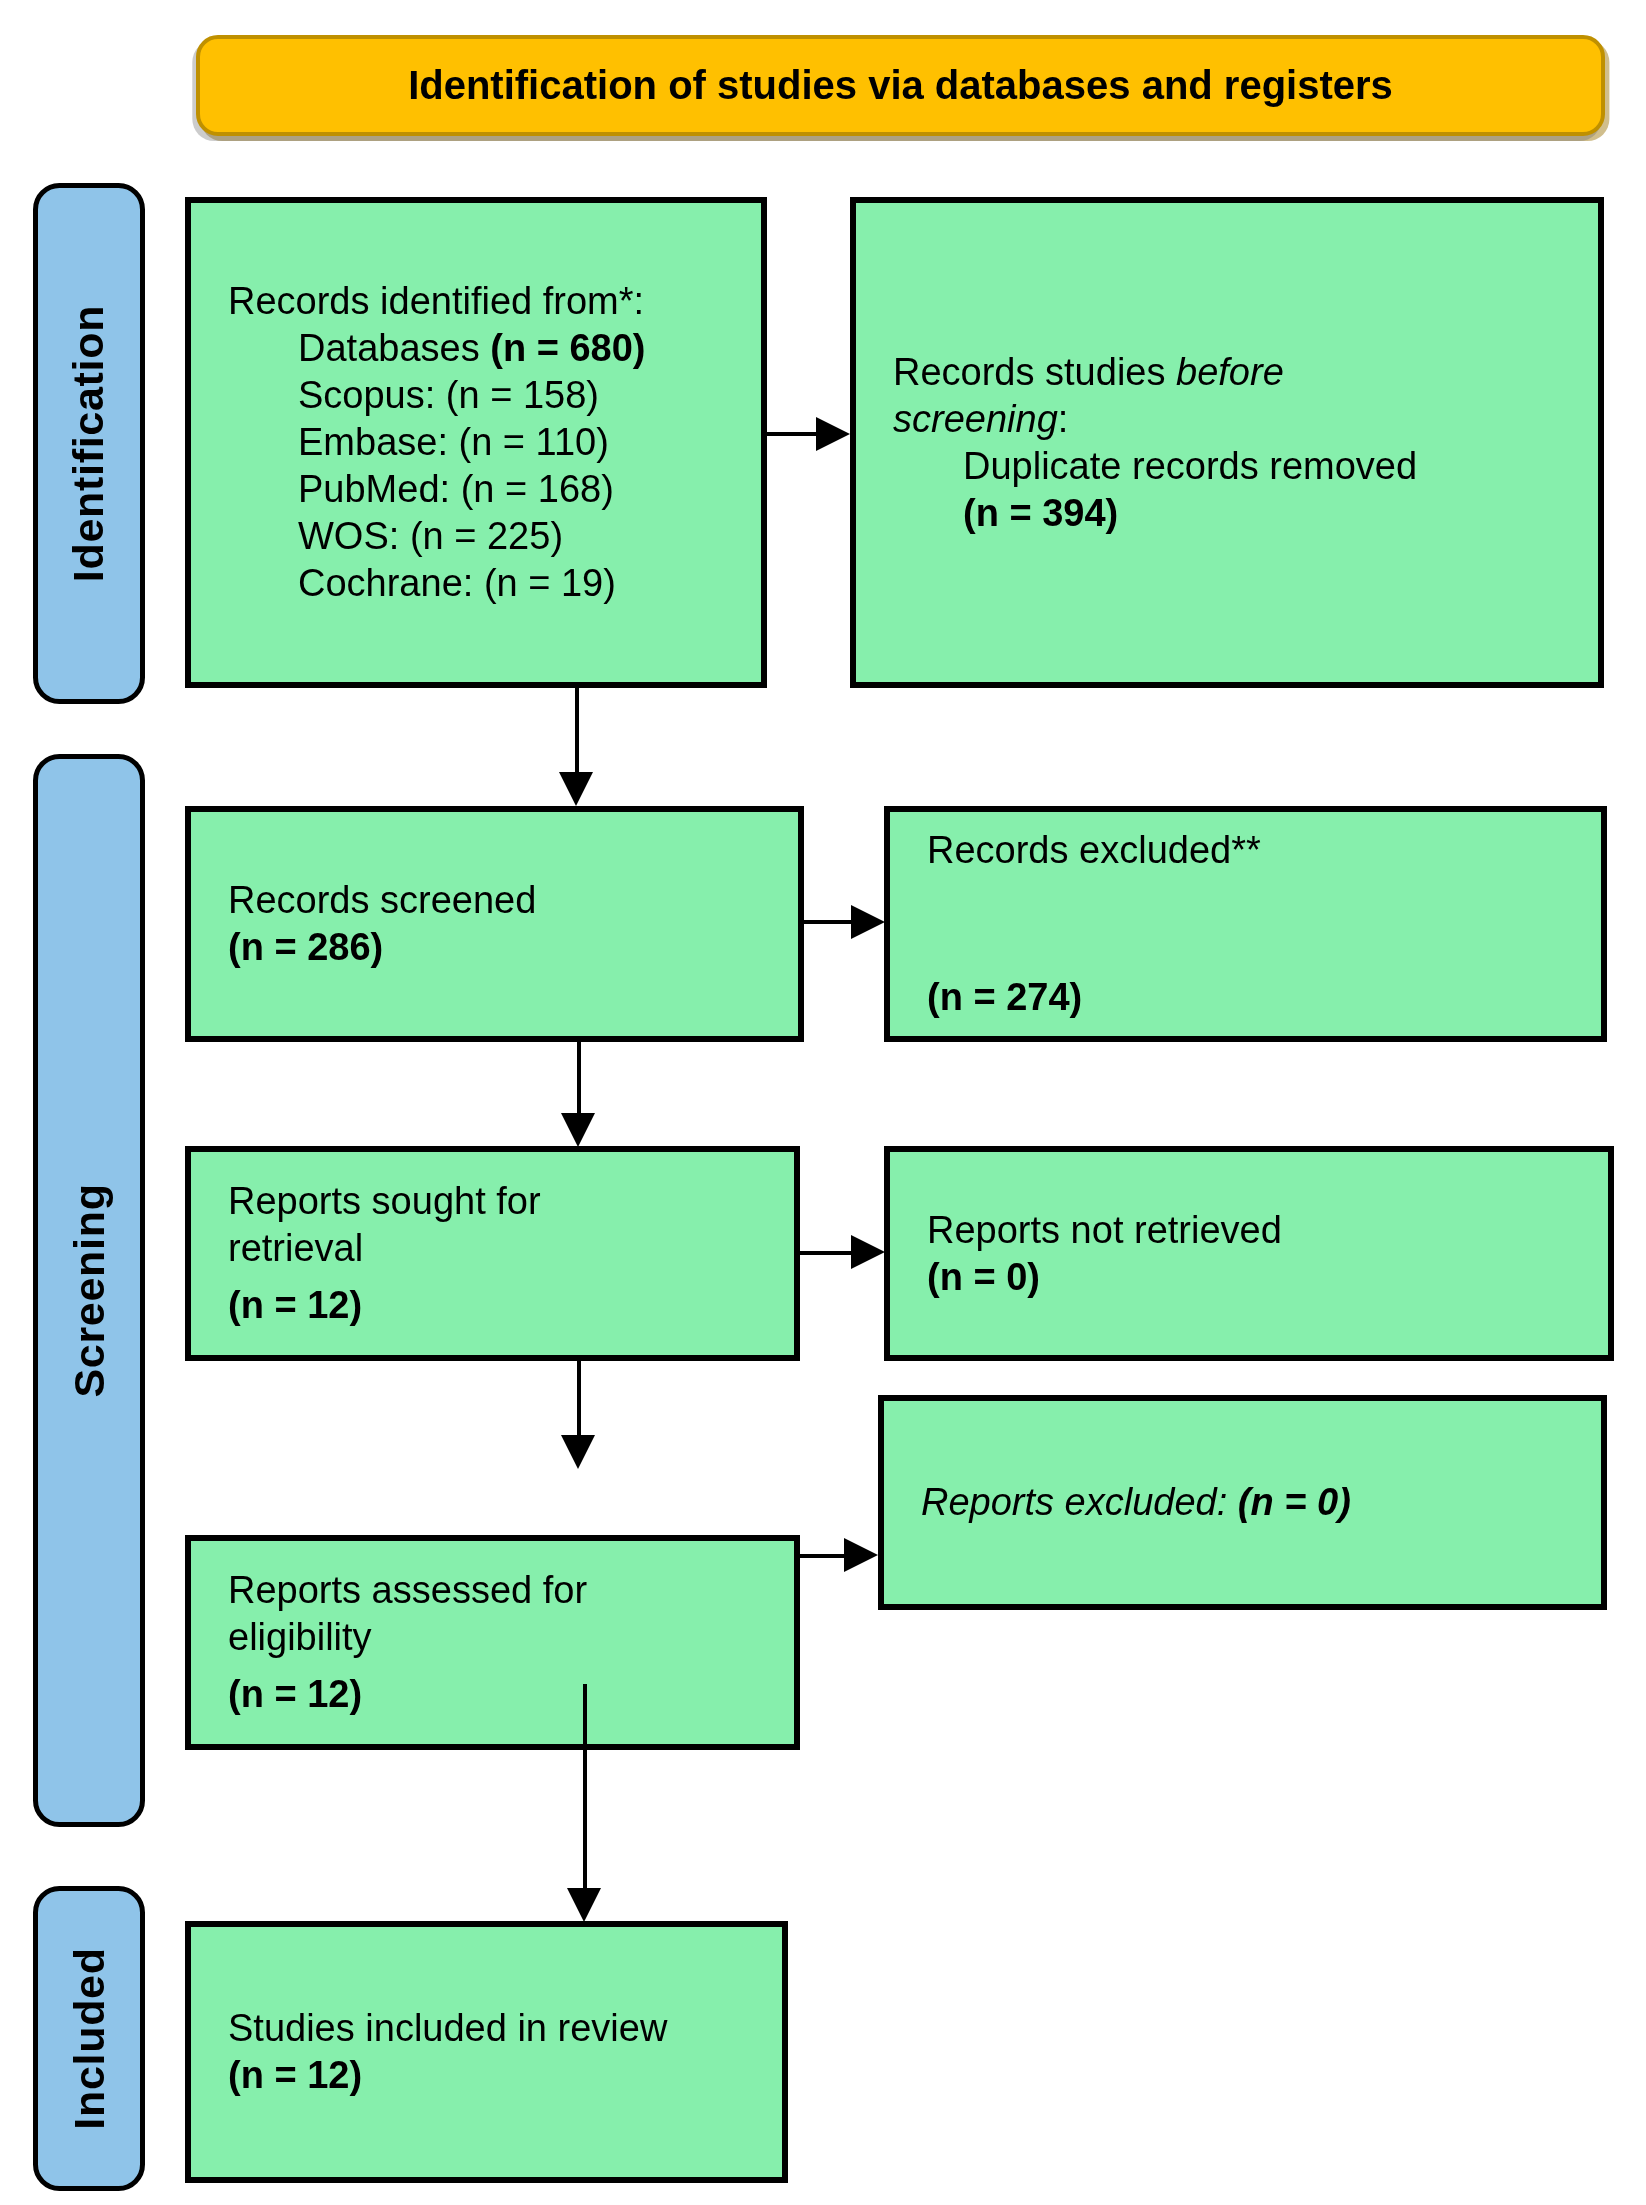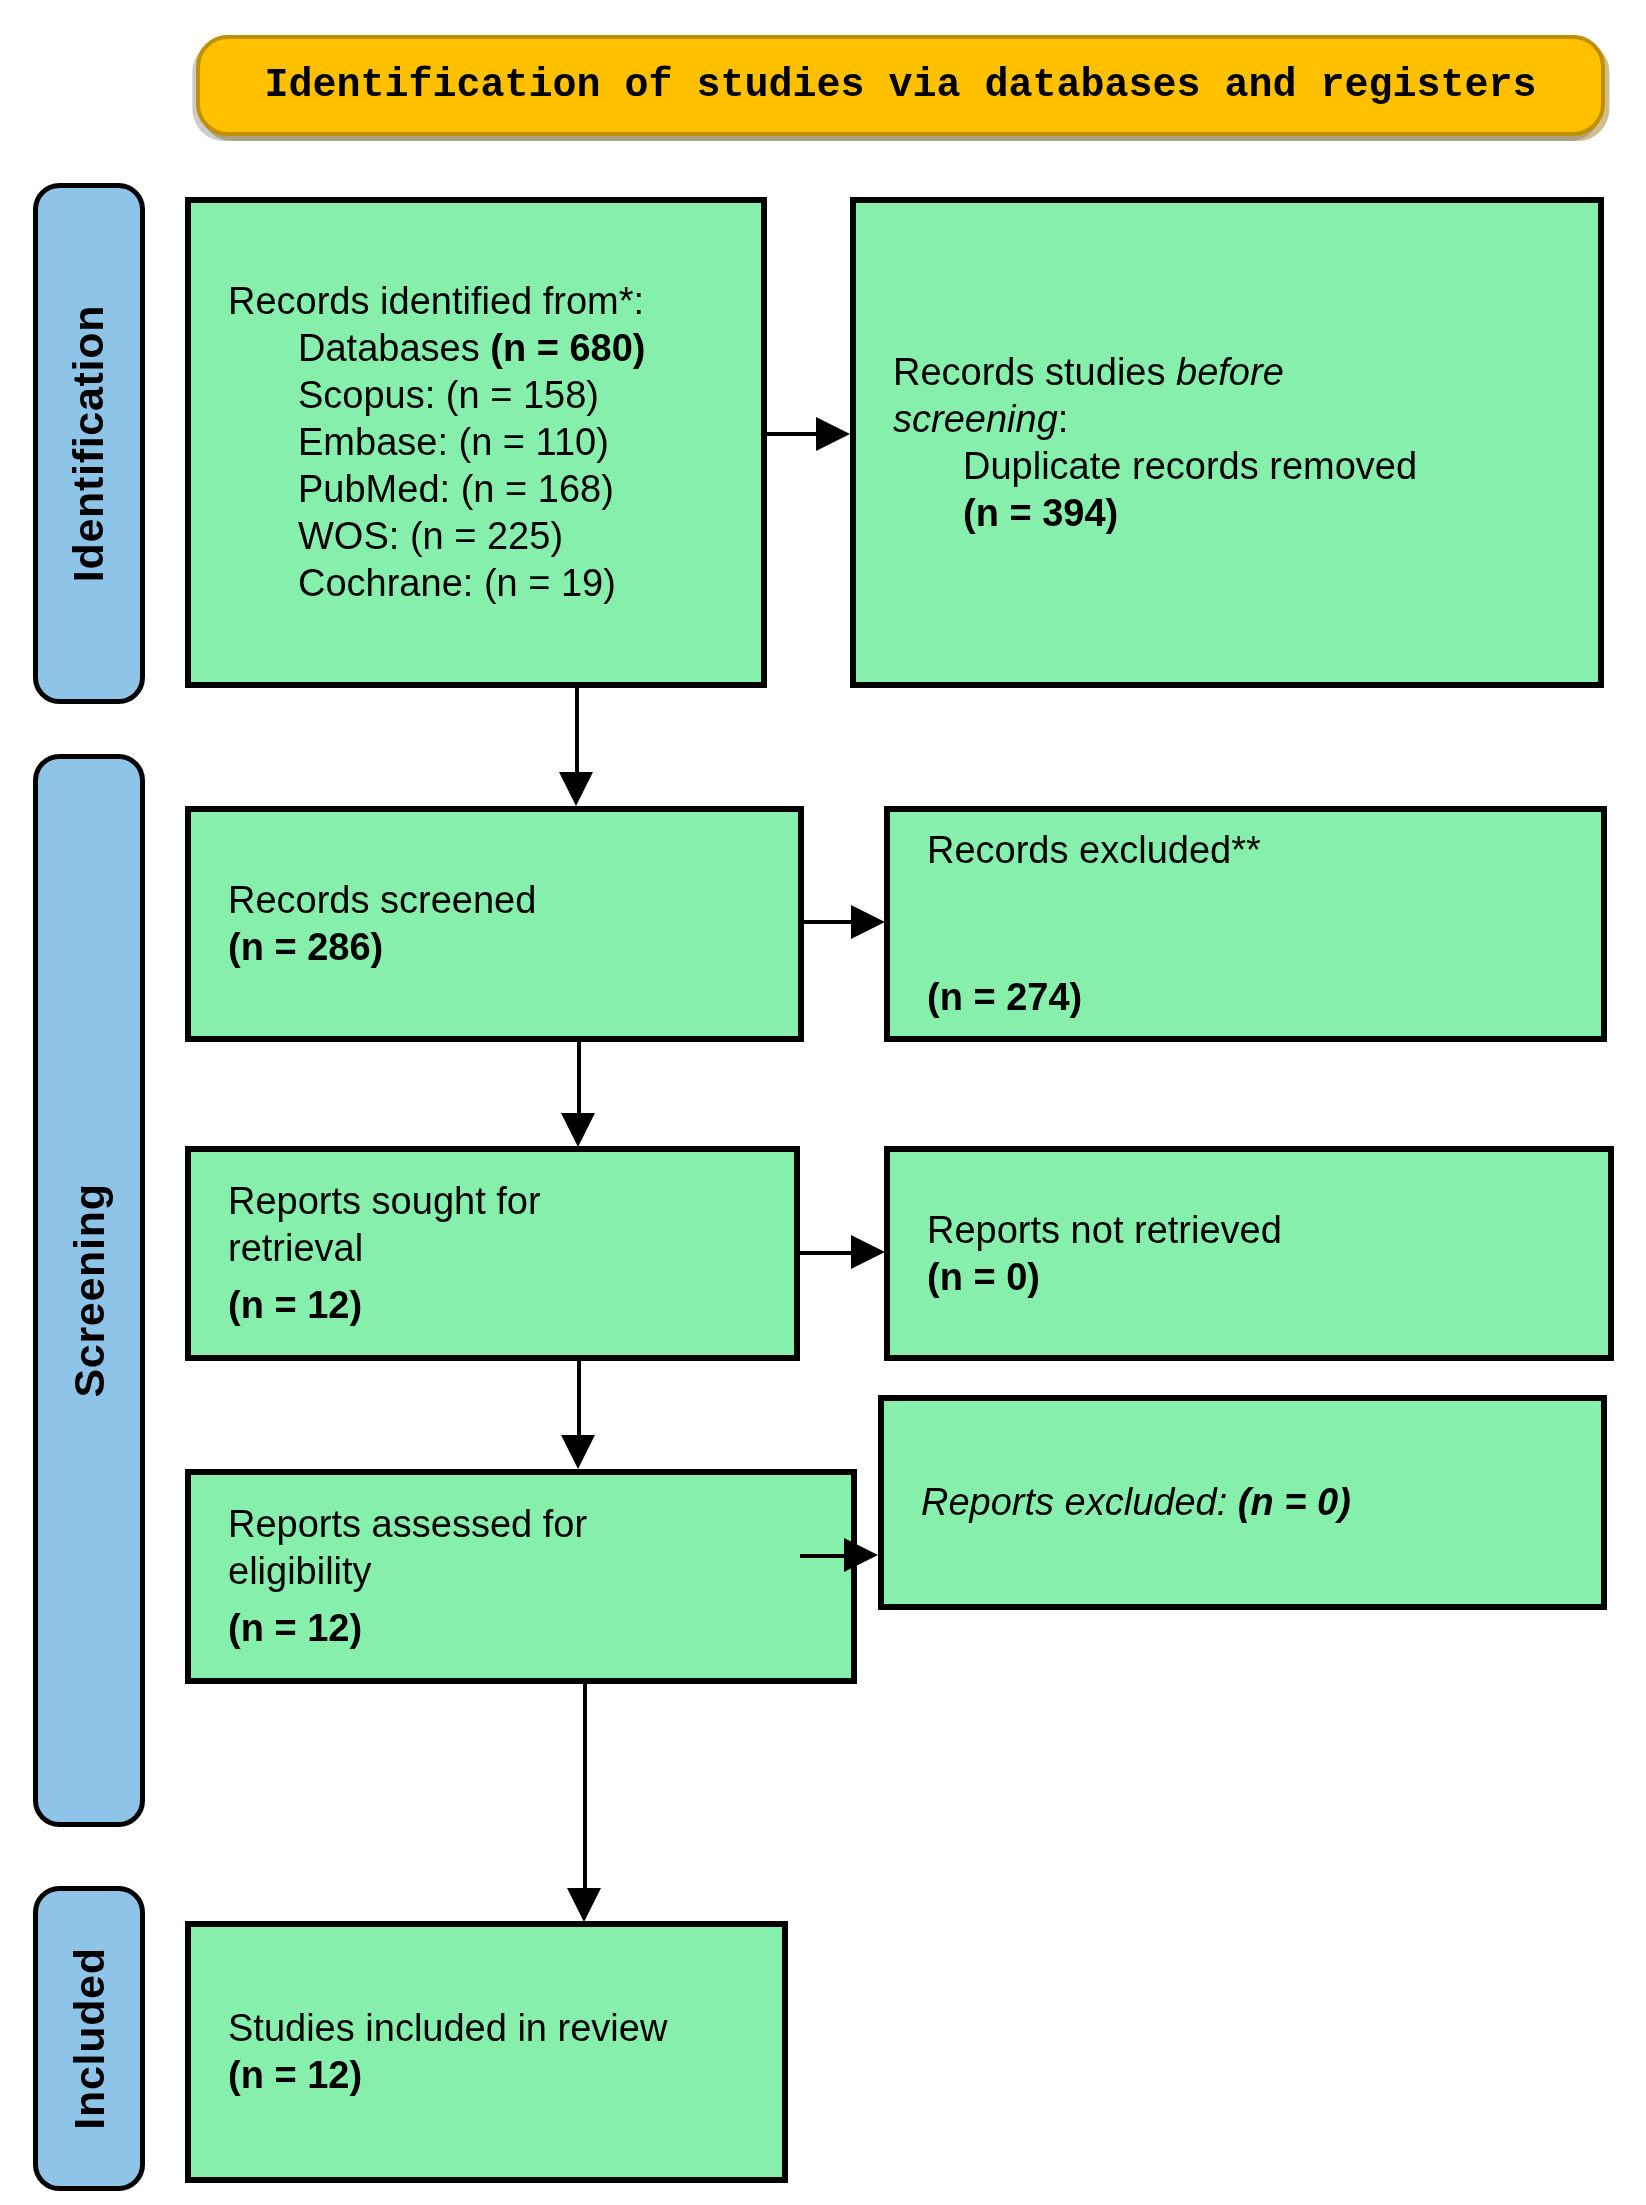--- a/index.html
+++ b/index.html
@@ -8,25 +8,24 @@
     width:1646px;height:2205px;
     background:#ffffff;
     font-family:"Liberation Sans", sans-serif;
     color:#000;
     overflow:hidden;
   }
   .header{
     position:absolute;left:196px;top:35px;width:1409px;height:101px;
     background:var(--header-fill,#FFC000);
     border:4.4px solid var(--header-border,#BF9000);
-    border-radius:32px;box-sizing:border-box;
+    border-radius:22px;box-sizing:border-box;
     display:flex;align-items:center;justify-content:center;
     font-size:40px;font-weight:bold;
     box-shadow:-3.7px 5.1px 0 rgba(110,110,110,0.35), 4.4px 5.1px 0 rgba(150,110,0,0.45);
-    font-family:Liberation Mono, monospace;
   }
   .stage{
     position:absolute;left:33px;width:112px;
     background:var(--stage-fill,#8FC4E9);
     border:5.9px solid #000;border-radius:26.4px;box-sizing:border-box;
     display:flex;align-items:center;justify-content:center;
   }
   .stage span{
     transform:rotate(-90deg);white-space:nowrap;
     font-weight:bold;font-size:43px;letter-spacing:0.7px;
@@ -108,21 +107,21 @@
   <div class="box" style="left:185px;top:1146px;width:615px;height:215px;">
     <div>Reports sought for</div>
     <div>retrieval</div>
     <div class="count gap">(n = 12)</div>
   </div>
   <div class="box" style="left:884px;top:1146px;width:730px;height:215px;">
     <div>Reports not retrieved</div>
     <div class="count">(n = 0)</div>
   </div>
 
-  <div class="box" style="left:185px;top:1469px;width:672px;height:215px;">
+  <div class="box" style="left:185px;top:1535px;width:615px;height:215px;">
     <div>Reports assessed for</div>
     <div>eligibility</div>
     <div class="count gap">(n = 12)</div>
   </div>
   <div class="box" style="left:878px;top:1395px;width:729px;height:215px;font-style:italic;">
     <div>
       <span>Reports excluded: </span><span class="count">(n = 0)</span>
     </div>
   </div>
 

